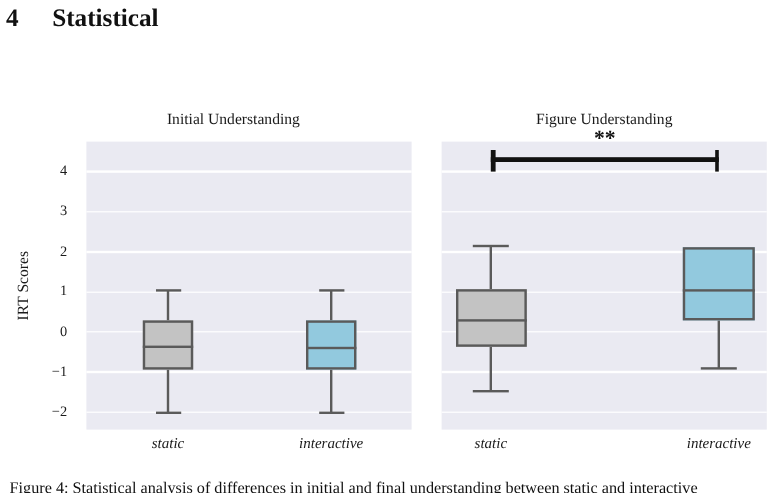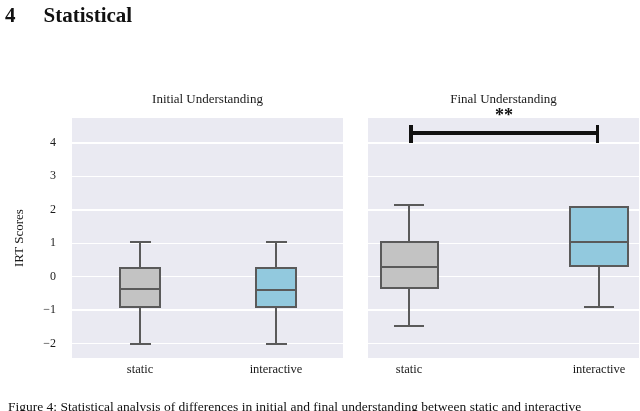--- a/index.html
+++ b/index.html
@@ -12,36 +12,36 @@
   .heading .ttl{display:inline-block;margin-left:28px;}
   .panel-title{position:absolute;top:91px;width:271px;text-align:center;font-size:13px;color:#1a1a1a;}
   .panel{position:absolute;top:118px;width:271px;height:240px;}
   .gridline{position:absolute;left:0;width:100%;height:1.5px;}
   .ylabel{
     position:absolute;left:10px;top:118px;width:18px;height:240px;
     display:flex;align-items:center;justify-content:center;
     writing-mode:vertical-rl;transform:rotate(180deg);font-size:13px;color:#1a1a1a;
   }
   .ytick{position:absolute;width:56px;text-align:right;font-size:12px;color:#1a1a1a;}
-  .xtick{position:absolute;top:362px;width:110px;text-align:center;font-size:12.5px;color:#1a1a1a;}
+  .xtick{position:absolute;top:362px;width:110px;text-align:center;font-size:12.5px;color:#1a1a1a;font-style:italic;}
   .whisker,.cap,.median{position:absolute;}
   .boxrect{position:absolute;box-sizing:border-box;border:2px solid #5a5a5a;}
   .sigbar,.sigcap{position:absolute;}
   .sigstars{position:absolute;top:105px;width:60px;text-align:center;font-size:18px;font-weight:bold;color:#111;}
   .caption{position:absolute;left:8px;top:399px;width:720px;font-size:13.5px;white-space:nowrap;color:#111;}
 </style>
 </head>
 <body>
 
 <div class="heading">
   <span class="num">4</span><span class="ttl">Statistical</span>
 </div>
 
 <div id="figure">
-    <div class="panel-title" style="left: 72px;">Initial Understanding</div>
+    <div class="panel-title" style="left: 59px;">Initial Understanding</div>
     <div class="panel" style="left: 72px; background: rgb(234, 234, 242);">
       <div class="gridline" style="top: 24.27px; background: rgb(255, 255, 255);"></div>
       <div class="gridline" style="top: 57.69px; background: rgb(255, 255, 255);"></div>
       <div class="gridline" style="top: 91.11px; background: rgb(255, 255, 255);"></div>
       <div class="gridline" style="top: 124.53px; background: rgb(255, 255, 255);"></div>
       <div class="gridline" style="top: 157.95px; background: rgb(255, 255, 255);"></div>
       <div class="gridline" style="top: 191.37px; background: rgb(255, 255, 255);"></div>
       <div class="gridline" style="top: 224.79px; background: rgb(255, 255, 255);"></div>
       <div class="whisker" style="left: 67px; top: 123.609px; width: 2px; height: 25.7334px; background: rgb(90, 90, 90);"></div>
       <div class="cap" style="left: 57.5px; top: 122.609px; width: 21px; height: 2px; background: rgb(90, 90, 90);"></div>
@@ -51,21 +51,21 @@
       <div class="median" style="left: 47px; top: 170.4px; width: 42px; height: 2px; background: rgb(90, 90, 90);"></div>
       <div class="whisker" style="left: 203px; top: 123.609px; width: 2px; height: 25.7334px; background: rgb(90, 90, 90);"></div>
       <div class="cap" style="left: 193.5px; top: 122.609px; width: 21px; height: 2px; background: rgb(90, 90, 90);"></div>
       <div class="whisker" style="left: 203px; top: 190.449px; width: 2px; height: 35.091px; background: rgb(90, 90, 90);"></div>
       <div class="cap" style="left: 193.5px; top: 224.54px; width: 21px; height: 2px; background: rgb(90, 90, 90);"></div>
       <div class="boxrect" style="left: 183px; top: 149.342px; width: 42px; height: 41.1066px; background: rgb(146, 201, 222); border-color: rgb(90, 90, 90);"></div>
       <div class="median" style="left: 183px; top: 171.068px; width: 42px; height: 2px; background: rgb(90, 90, 90);"></div>
     </div>
     <div class="xtick" style="left: 85px;">static</div>
     <div class="xtick" style="left: 221px;">interactive</div>
-    <div class="panel-title" style="left: 368px;">Final Understanding</div>
+    <div class="panel-title" style="left: 368px;">Figure Understanding</div>
     <div class="panel" style="left: 368px; background: rgb(234, 234, 242);">
       <div class="gridline" style="top: 24.27px; background: rgb(255, 255, 255);"></div>
       <div class="gridline" style="top: 57.69px; background: rgb(255, 255, 255);"></div>
       <div class="gridline" style="top: 91.11px; background: rgb(255, 255, 255);"></div>
       <div class="gridline" style="top: 124.53px; background: rgb(255, 255, 255);"></div>
       <div class="gridline" style="top: 157.95px; background: rgb(255, 255, 255);"></div>
       <div class="gridline" style="top: 191.37px; background: rgb(255, 255, 255);"></div>
       <div class="gridline" style="top: 224.79px; background: rgb(255, 255, 255);"></div>
       <div class="whisker" style="left: 40px; top: 86.847px; width: 2px; height: 36.0936px; background: rgb(90, 90, 90);"></div>
       <div class="cap" style="left: 26px; top: 85.847px; width: 30px; height: 2px; background: rgb(90, 90, 90);"></div>

